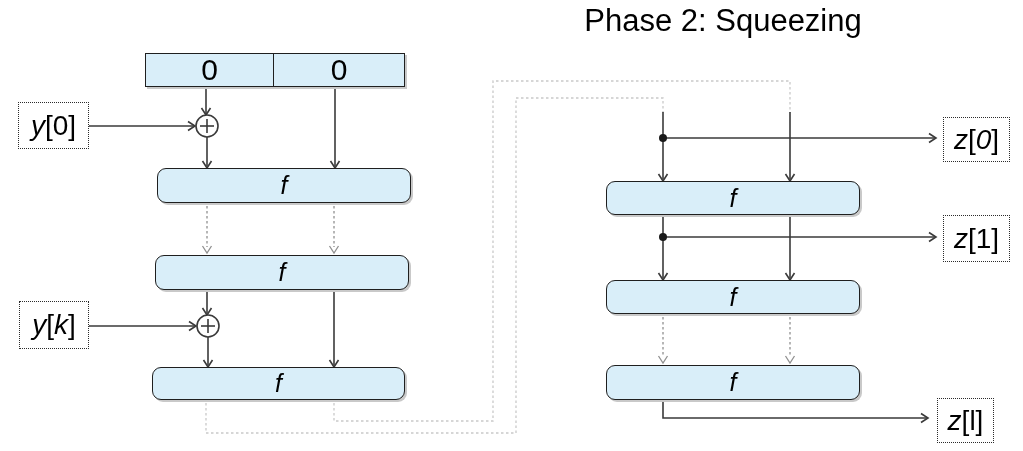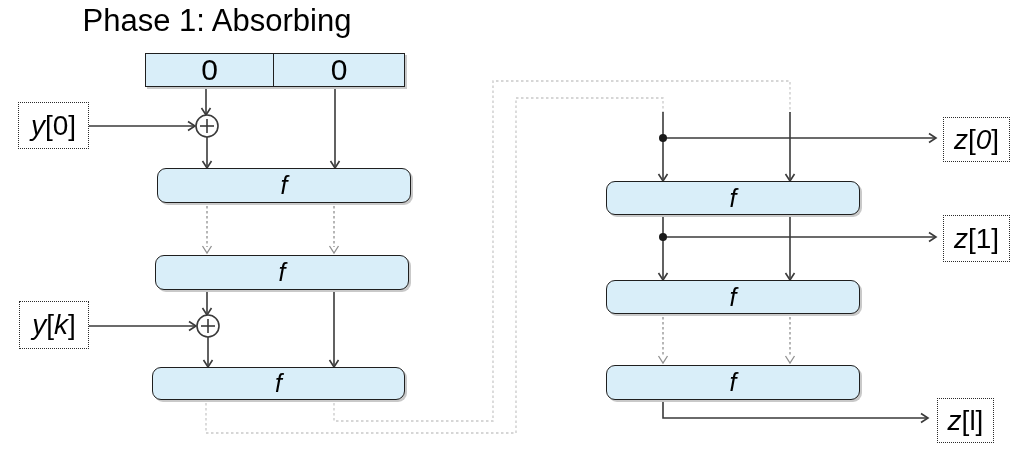--- a/index.html
+++ b/index.html
@@ -92,21 +92,21 @@
         <circle cx="208" cy="326" r="11" fill="#ffffff"></circle>
         <line x1="201" y1="326" x2="215" y2="326"></line>
         <line x1="208" y1="319" x2="208" y2="333"></line>
       </g>
 
       <circle cx="663" cy="138" r="4" fill="#1a1a1a" stroke="none"></circle>
       <circle cx="663" cy="237" r="4" fill="#1a1a1a" stroke="none"></circle>
     </g>
   </svg>
 
-  <div class="title" style="left:37px;">Phase 1: Absorbing</div>
+  <div class="title" style="left:543px;">Phase 2: Squeezing</div>
 
   <div class="state node">
     <div class="cell cell-left">
       <span>0</span>
     </div>
     <div class="cell cell-right">
       <span>0</span>
     </div>
   </div>
 

